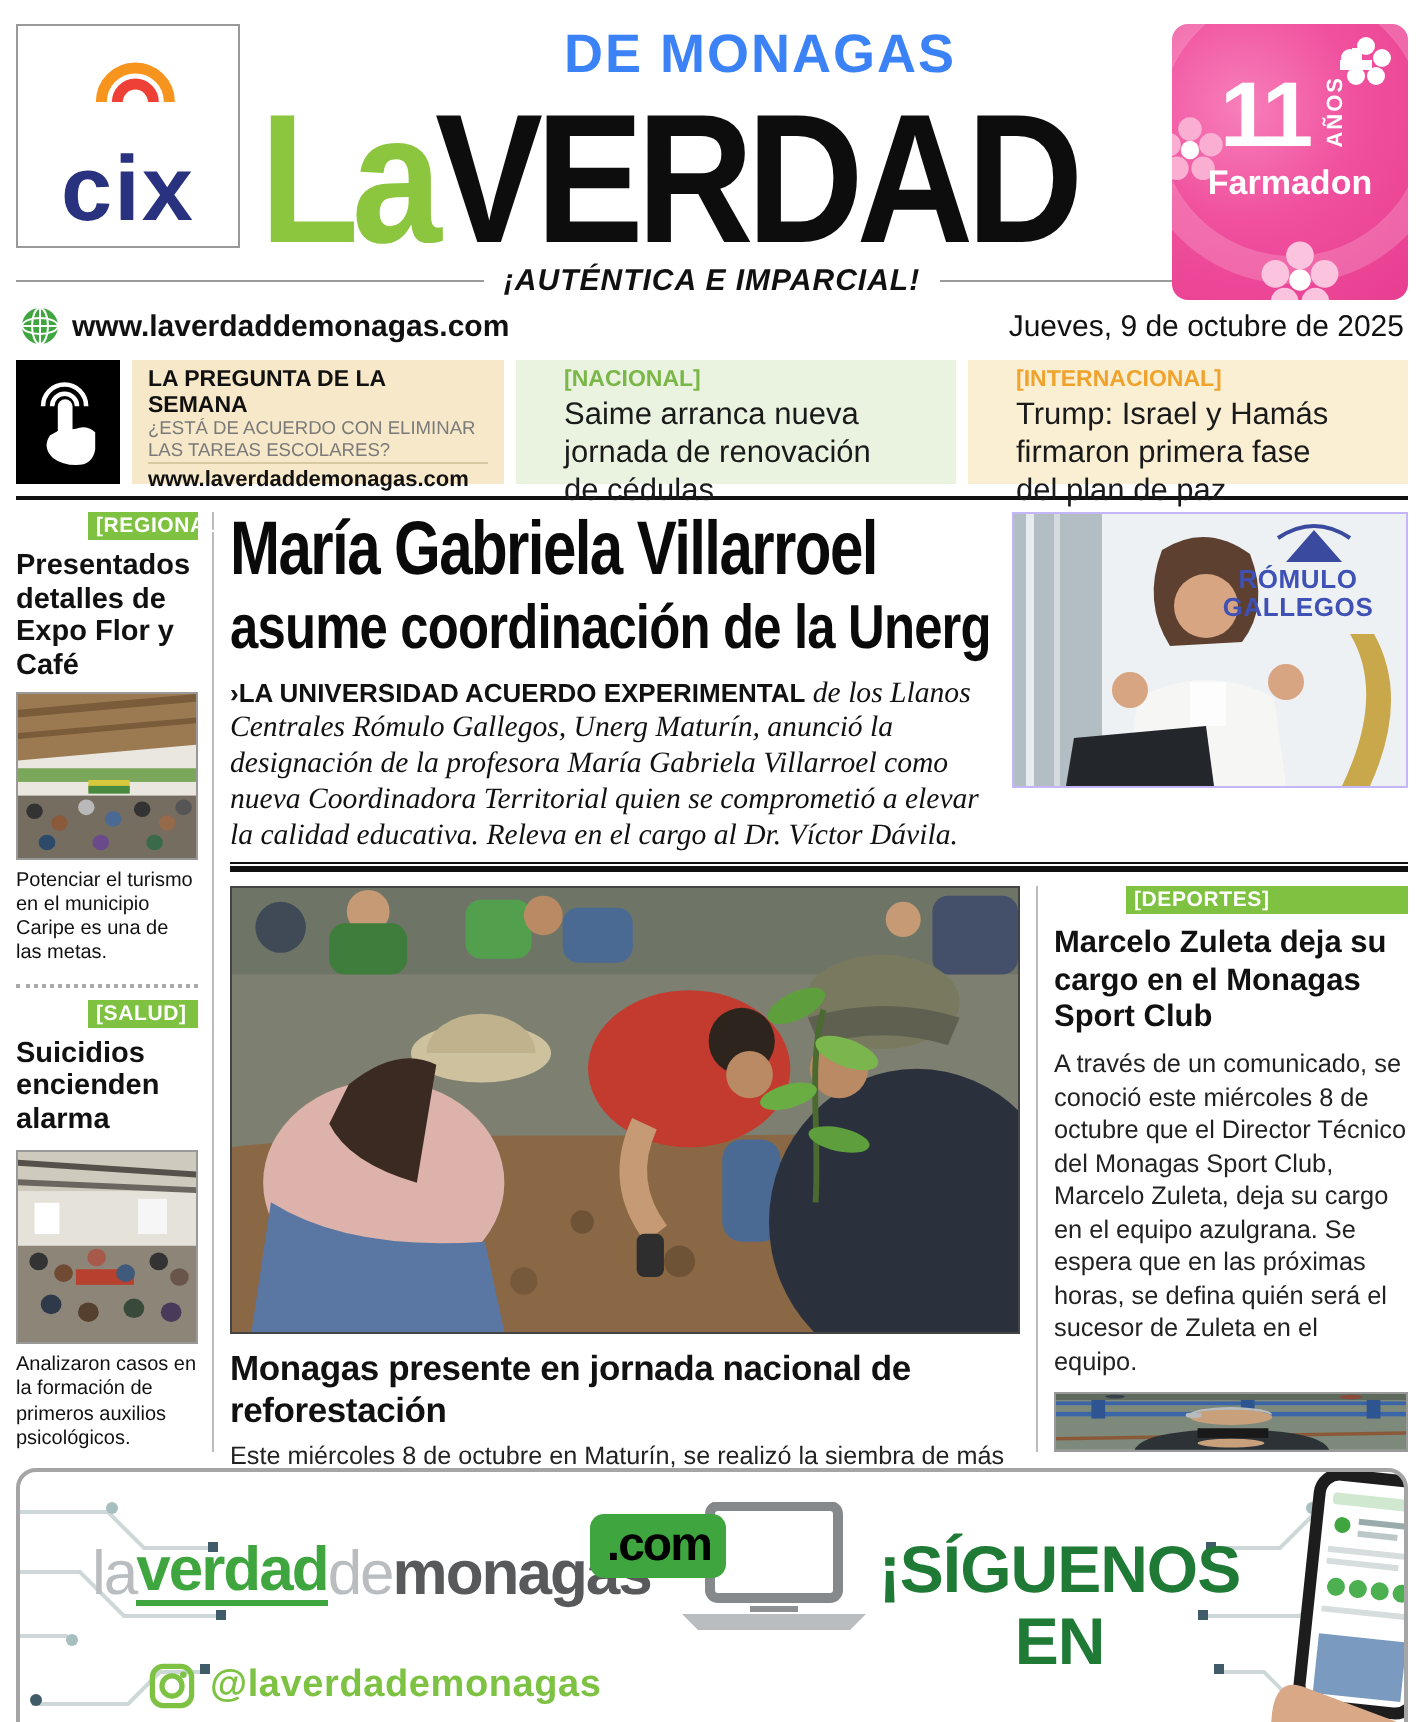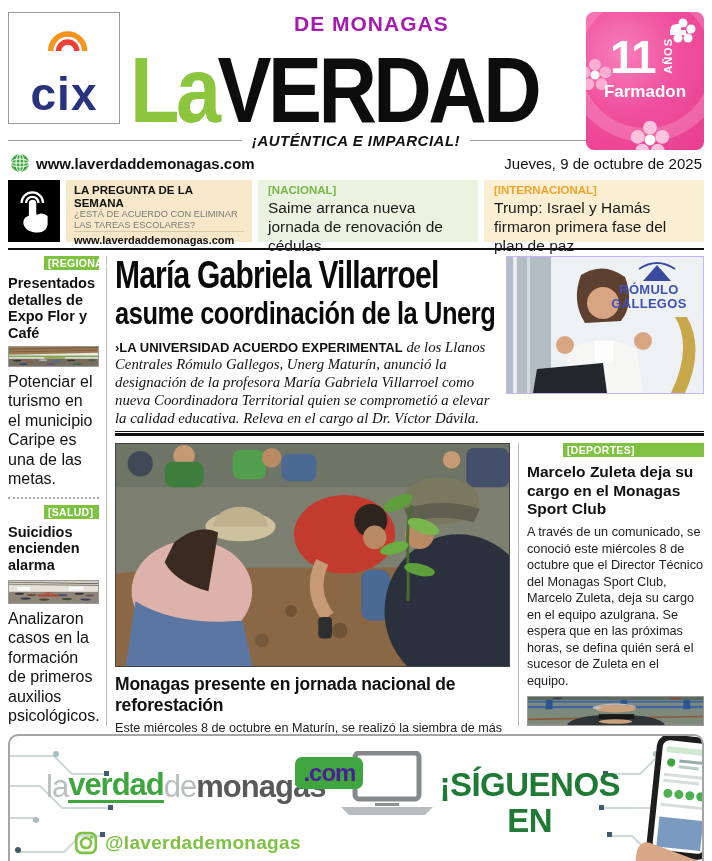--- a/index.html
+++ b/index.html
@@ -6,21 +6,21 @@
   html,body { background:#fff; }
   body { width:712px; height:861px; font-family:"Liberation Sans", sans-serif; color:#111; overflow:hidden; }
   .page { width:712px; height:861px; padding:8px 8px 6px; }
 
   
   .masthead-row { display:flex; gap:10px; height:116px; margin-top:4px; }
   .cix-box { width:112px; height:112px; border:1px solid #9a9a9a; position:relative; background:#fff; flex:none; }
   .cix-arcs { position:absolute; top:12px; left:50%; transform:translateX(-42%); }
   .cix-text { position:absolute; bottom:6px; width:100%; text-align:center; font-size:46px; font-weight:bold; color:#28327e; letter-spacing:1px; line-height:1; }
   .masthead-center { flex:1; position:relative; height:116px; }
-  .de-monagas { position:absolute; top:0; left:164px; color:#a21caf; font-size:21px; font-weight:bold; letter-spacing:1px; white-space:nowrap; }
+  .de-monagas { position:absolute; top:0; left:152px; color:#3b82f6; font-size:27px; font-weight:bold; letter-spacing:1px; white-space:nowrap; }
   .big-title { position:absolute; bottom:-4px; left:0; font-size:92px; font-weight:bold; letter-spacing:-4px; line-height:0.9; white-space:nowrap; transform:scaleX(0.88); transform-origin:left bottom; }
   .big-title .la { color:#8cc63e; }
   .big-title .verdad { color:#0d0d0d; }
   .farmadon { width:118px; height:138px; flex:none; border-radius:8px; background:radial-gradient(circle at 30% 30%, #f77fba 0%, #f0509e 45%, #e83d90 100%); position:relative; overflow:hidden; }
   .farmadon .swirl { position:absolute; left:-20px; top:-30px; width:160px; height:160px; border:14px solid rgba(255,255,255,0.18); border-radius:50%; }
   .farm-num { position:absolute; top:22px; left:24px; color:#fff; font-size:46px; font-weight:bold; line-height:1; letter-spacing:-2px; }
   .farm-anos { position:absolute; top:26px; left:76px; color:#fff; font-size:11px; font-weight:bold; writing-mode:vertical-rl; transform:rotate(180deg); letter-spacing:1px; }
   .farm-cross { position:absolute; top:12px; left:84px; width:16px; height:16px; }
   .farm-cross::before { content:""; position:absolute; left:6px; top:0; width:5px; height:16px; background:#fff; }
   .farm-cross::after { content:""; position:absolute; left:0; top:6px; width:16px; height:5px; background:#fff; }
@@ -35,39 +35,39 @@
   .site-link { display:flex; align-items:center; gap:6px; font-size:15px; font-weight:bold; }
   .date-text { font-size:15px; }
 
   
   .top-strip { display:flex; gap:6px; height:62px; }
   .hand-box { width:52px; background:#000; display:flex; align-items:center; justify-content:center; flex:none; }
   .pregunta { width:186px; background:#f6e8c8; padding:4px 8px 3px; flex:none; display:flex; flex-direction:column; justify-content:space-between; }
   .preg-title { font-size:11.5px; font-weight:bold; line-height:1.1; }
   .preg-q { font-size:9.3px; color:#7a7a7a; line-height:1.15; }
   .preg-url { font-size:11px; font-weight:bold; border-top:1px solid #d8c9a5; padding-top:2px; }
-  .panel { flex:1; padding:4px 10px; }
+  .panel { flex:1; padding:4px 24px; }
   .panel.nacional { background:#eaf3df; }
   .panel.internacional { background:#faefd3; }
   .panel .tag { font-size:11.5px; font-weight:bold; }
   .panel.nacional .tag { color:#7ab648; }
   .panel.internacional .tag { color:#efa32c; }
   .panel h3 { font-size:15.5px; font-weight:normal; color:#1a1a1a; line-height:1.22; margin-top:3px; }
   .thick-rule { height:2px; background:#111; margin:6px 0; }
 
   
   .main-area { display:flex; gap:8px; height:470px; }
   .left-col { width:99px; flex:none; border-right:1px solid #bbb; padding-right:7px; display:flex; flex-direction:column; }
   .tag-bar { background:#7fc241; color:#fff; font-weight:bold; font-size:10.5px; padding:1px 4px; letter-spacing:0.3px;margin-left:36px; }
   .left-headline { font-size:14.5px; font-weight:bold; line-height:1.15; margin:5px 0 4px; }
   .photo-frame { border:1px solid #999; overflow:hidden; line-height:0; }
   .photo-frame svg { width:100%; height:100%; }
   .ph-expo { height:86px; }
   .ph-salud { height:100px; margin-top:2px; }
-  .caption { font-size:16px; line-height:1.22; margin-top:5px; }
+  .caption { font-size:10px; line-height:1.22; margin-top:5px; }
   .dotted { border-top:2px dotted #aaa; margin:8px 0 6px; }
 
   .right-area { flex:1; display:flex; flex-direction:column; min-width:0; }
   .top-section { display:flex; gap:8px; }
   .headline-block { flex:1; min-width:0; }
   .hl1 { font-size:38px; font-weight:bold; letter-spacing:-1px; line-height:1; white-space:nowrap; transform:scaleX(0.79); transform-origin:left center; color:#0a0a0a; }
   .hl2 { font-size:31px; font-weight:bold; letter-spacing:-0.5px; line-height:1.05; white-space:nowrap; transform:scaleX(0.82); transform-origin:left center; margin-top:4px; color:#0a0a0a; }
   .lead { margin-top:8px; font-family:"Liberation Serif", serif; font-style:italic; font-size:14.8px; line-height:1.2; padding-right:4px; }
   .lead .lead-intro { font-family:"Liberation Sans", sans-serif; font-style:normal; font-weight:bold; font-size:13px; }
   .photo-unerg { width:198px; height:138px; flex:none; position:relative; border:1px solid #c4b5fd; overflow:hidden; }
@@ -92,21 +92,21 @@
   .circuit.left { left:0; }
   .circuit.right { right:0; transform:scaleX(-1); }
   .footer-content { position:relative; z-index:1; display:flex; align-items:center; width:100%; padding:0 14px 0 36px; }
   .logo-block { display:flex; flex-direction:column; }
   .logo-line { display:flex; align-items:center; font-size:31px; letter-spacing:-1px; line-height:1; }
   .logo-la,.logo-de { color:#b9bdbf; }
   .logo-verdad { color:#3fa63f; font-weight:bold; border-bottom:3px solid #3fa63f; }
   .logo-monagas { color:#58595b; font-weight:bold; }
   .laptop-wrap { position:relative; width:104px; height:70px; margin-left:6px; flex:none; }
   .laptop-wrap svg { position:absolute; right:0; top:0; }
-  .com-box { position:absolute; left:-36px; top:6px; background:#3fa63f; color:#4c1d95; font-weight:bold; font-size:24px; padding:4px 8px; border-radius:7px; line-height:1; }
+  .com-box { position:absolute; left:-36px; top:6px; background:#3fa63f; color:#000000; font-weight:bold; font-size:24px; padding:4px 8px; border-radius:7px; line-height:1; }
   .handle-row { display:flex; align-items:center; gap:7px; margin:10px 0 0 28px; }
   .handle-text { color:#7dc242; font-weight:bold; font-size:19px; letter-spacing:0.3px; }
   .footer-cta { flex:1; text-align:center; color:#1e7a34; font-size:33px; font-weight:bold; line-height:1.1; letter-spacing:-0.5px; margin:0 4px; }
   .phone-wrap { flex:none; transform:rotate(6deg); margin-right:10px; }
 </style>
 </head>
 <body>
 
 <div class="page">
 

